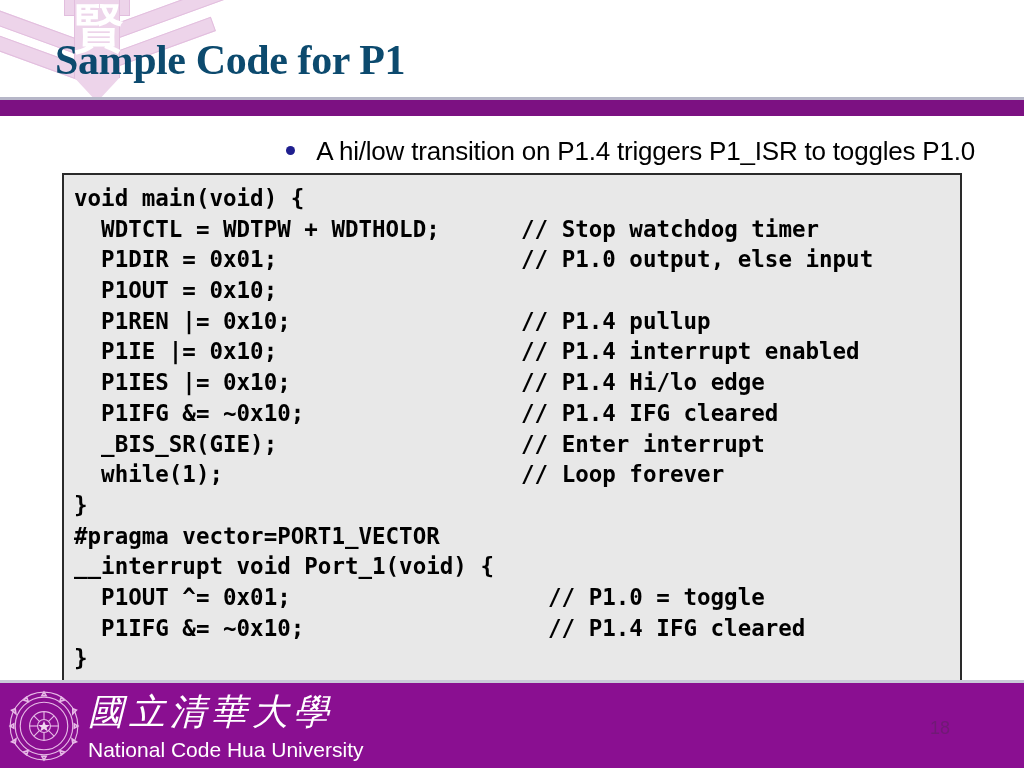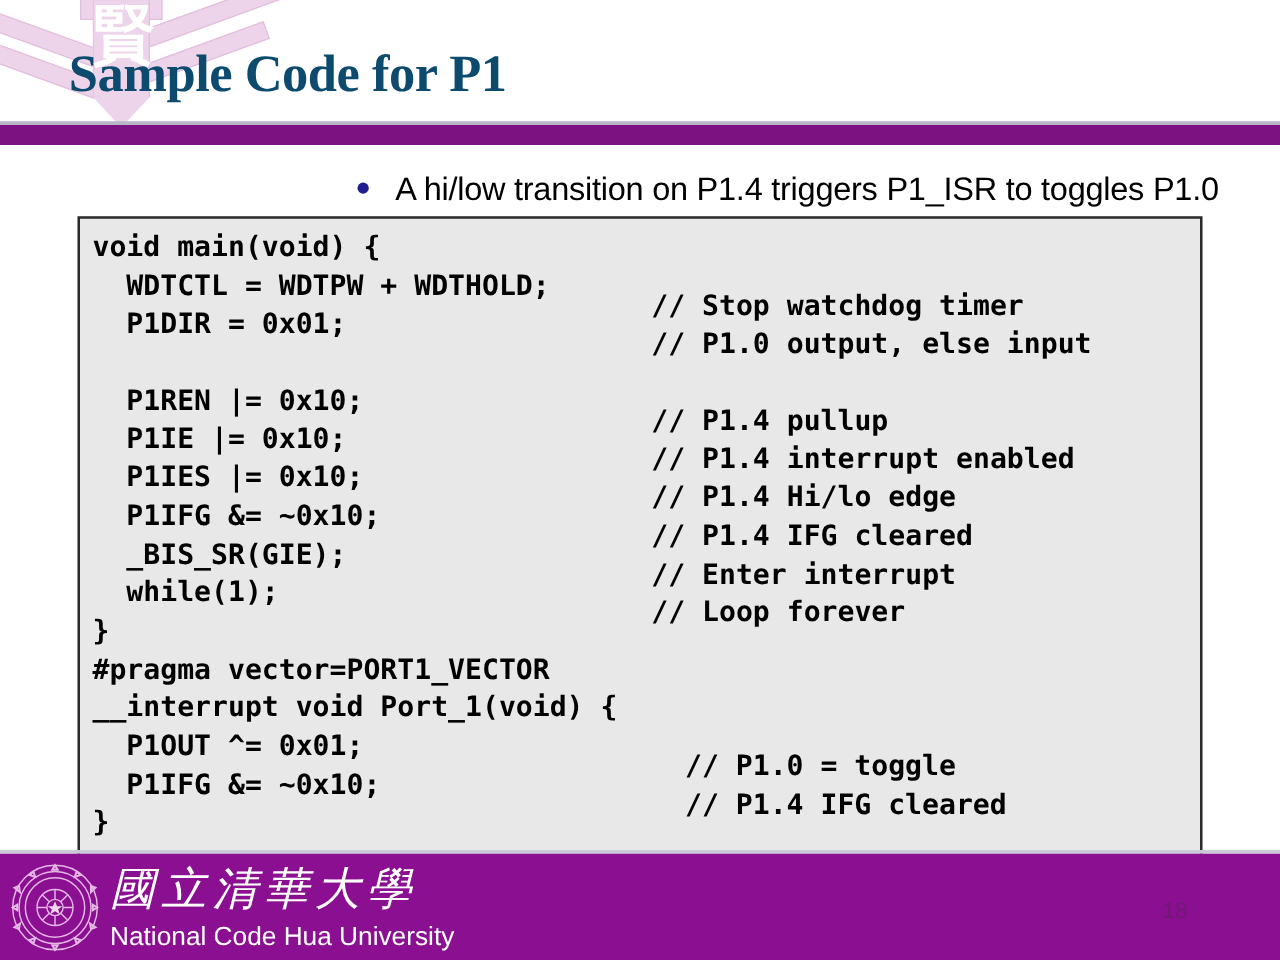--- a/index.html
+++ b/index.html
@@ -161,21 +161,21 @@
     font-size: 22.5px;
     line-height: 30.7px;
     color: #000000;
     white-space: pre;
     position: relative;
     height: 30.7px;
   }
   .code-line .cmt {
     position: absolute;
     left: 447px;
-    top: 16px;
+    top: 0;
   }
   .code-line .cmt.deep {
     left: 462px;
     margin-left: 12px;
   }
 
   
   #footer-bar {
     position: absolute;
     left: 0;
@@ -249,21 +249,21 @@
 
 <div id="bullet-row">
   <span id="bullet-dot"></span>
   <span id="bullet-text">A hi/low transition on P1.4 triggers P1_ISR to toggles P1.0</span>
 </div>
 
 <div id="code-block">
     <div class="code-line"><span>void main(void) {</span></div>
     <div class="code-line"><span>  WDTCTL = WDTPW + WDTHOLD;</span><span class="cmt">// Stop watchdog timer</span></div>
     <div class="code-line"><span>  P1DIR = 0x01;</span><span class="cmt">// P1.0 output, else input</span></div>
-    <div class="code-line"></div>
+    <div class="code-line"><span>  P1OUT = 0x10;</span></div>
     <div class="code-line"><span>  P1REN |= 0x10;</span><span class="cmt">// P1.4 pullup</span></div>
     <div class="code-line"><span>  P1IE |= 0x10;</span><span class="cmt">// P1.4 interrupt enabled</span></div>
     <div class="code-line"><span>  P1IES |= 0x10;</span><span class="cmt">// P1.4 Hi/lo edge</span></div>
     <div class="code-line"><span>  P1IFG &amp;= ~0x10;</span><span class="cmt">// P1.4 IFG cleared</span></div>
     <div class="code-line"><span>  _BIS_SR(GIE);</span><span class="cmt">// Enter interrupt</span></div>
     <div class="code-line"><span>  while(1);</span><span class="cmt">// Loop forever</span></div>
     <div class="code-line"><span>}</span></div>
     <div class="code-line"><span>#pragma vector=PORT1_VECTOR</span></div>
     <div class="code-line"><span>__interrupt void Port_1(void) {</span></div>
     <div class="code-line"><span>  P1OUT ^= 0x01;</span><span class="cmt deep">// P1.0 = toggle</span></div>

